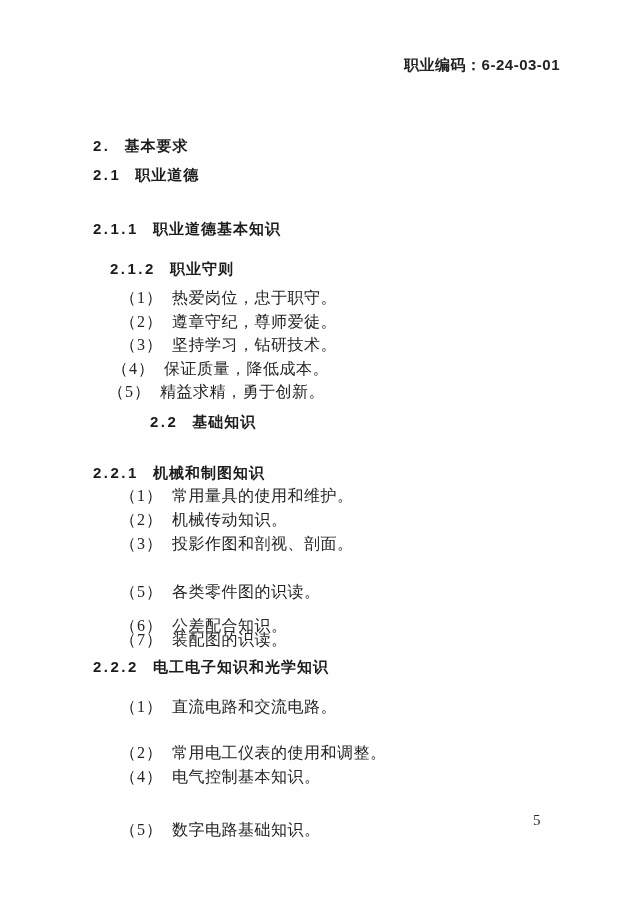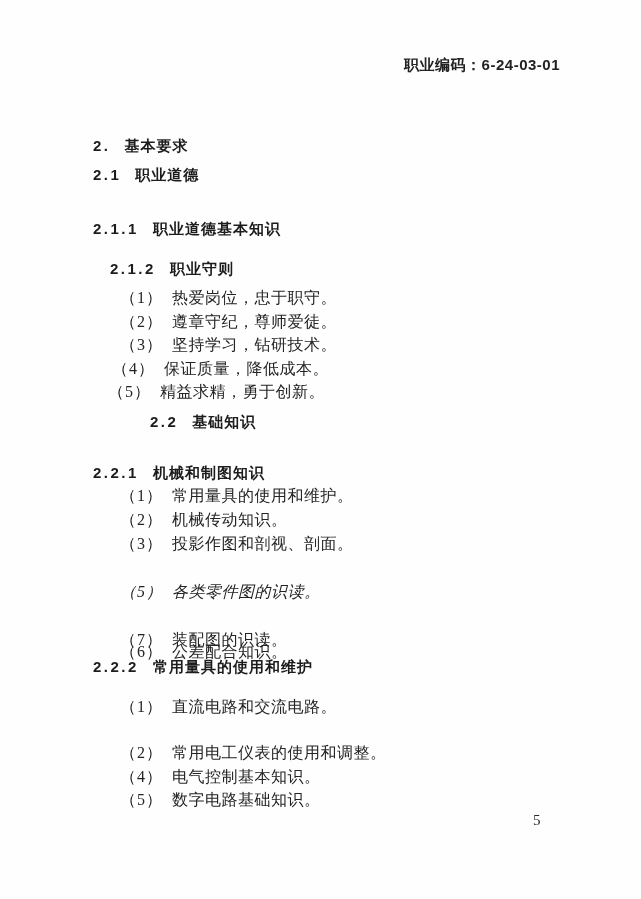--- a/index.html
+++ b/index.html
@@ -101,42 +101,42 @@
 
   <div class="line item" style="left:120px; top:486px;">
     <span class="label">（1）</span><span class="text">常用量具的使用和维护。</span>
   </div>
   <div class="line item" style="left:120px; top:510px;">
     <span class="label">（2）</span><span class="text">机械传动知识。</span>
   </div>
   <div class="line item" style="left:120px; top:534px;text-align:center;">
     <span class="label">（3）</span><span class="text">投影作图和剖视、剖面。</span>
   </div>
-  <div class="line item" style="left:120px; top:582px;font-style:italic;">
+  <div class="line item" style="left:120px; top:582px;">
     <span class="label">（5）</span><span class="text">各类零件图的识读。</span>
   </div>
-  <div class="line item" style="left:120px; top:642px;">
+  <div class="line item" style="left:120px; top:616px;">
     <span class="label">（6）</span><span class="text">公差配合知识。</span>
   </div>
   <div class="line item" style="left:120px; top:630px;">
     <span class="label">（7）</span><span class="text">装配图的识读。</span>
   </div>
 
   <div class="line heading" style="left:93px; top:658px;">
-    <span class="num">2.2.2</span><span class="title">常用量具的使用和维护</span>
+    <span class="num">2.2.2</span><span class="title">电工电子知识和光学知识</span>
   </div>
 
   <div class="line item" style="left:120px; top:697px;">
     <span class="label">（1）</span><span class="text">直流电路和交流电路。</span>
   </div>
   <div class="line item" style="left:120px; top:743px;">
     <span class="label">（2）</span><span class="text">常用电工仪表的使用和调整。</span>
   </div>
   <div class="line item" style="left:120px; top:767px;">
     <span class="label">（4）</span><span class="text">电气控制基本知识。</span>
   </div>
-  <div class="line item" style="left:120px; top:790px;">
+  <div class="line item" style="left:120px; top:820px;">
     <span class="label">（5）</span><span class="text">数字电路基础知识。</span>
   </div>
 
   <div class="line page-number">5</div>
 
 </div>
 
 </body></html>

